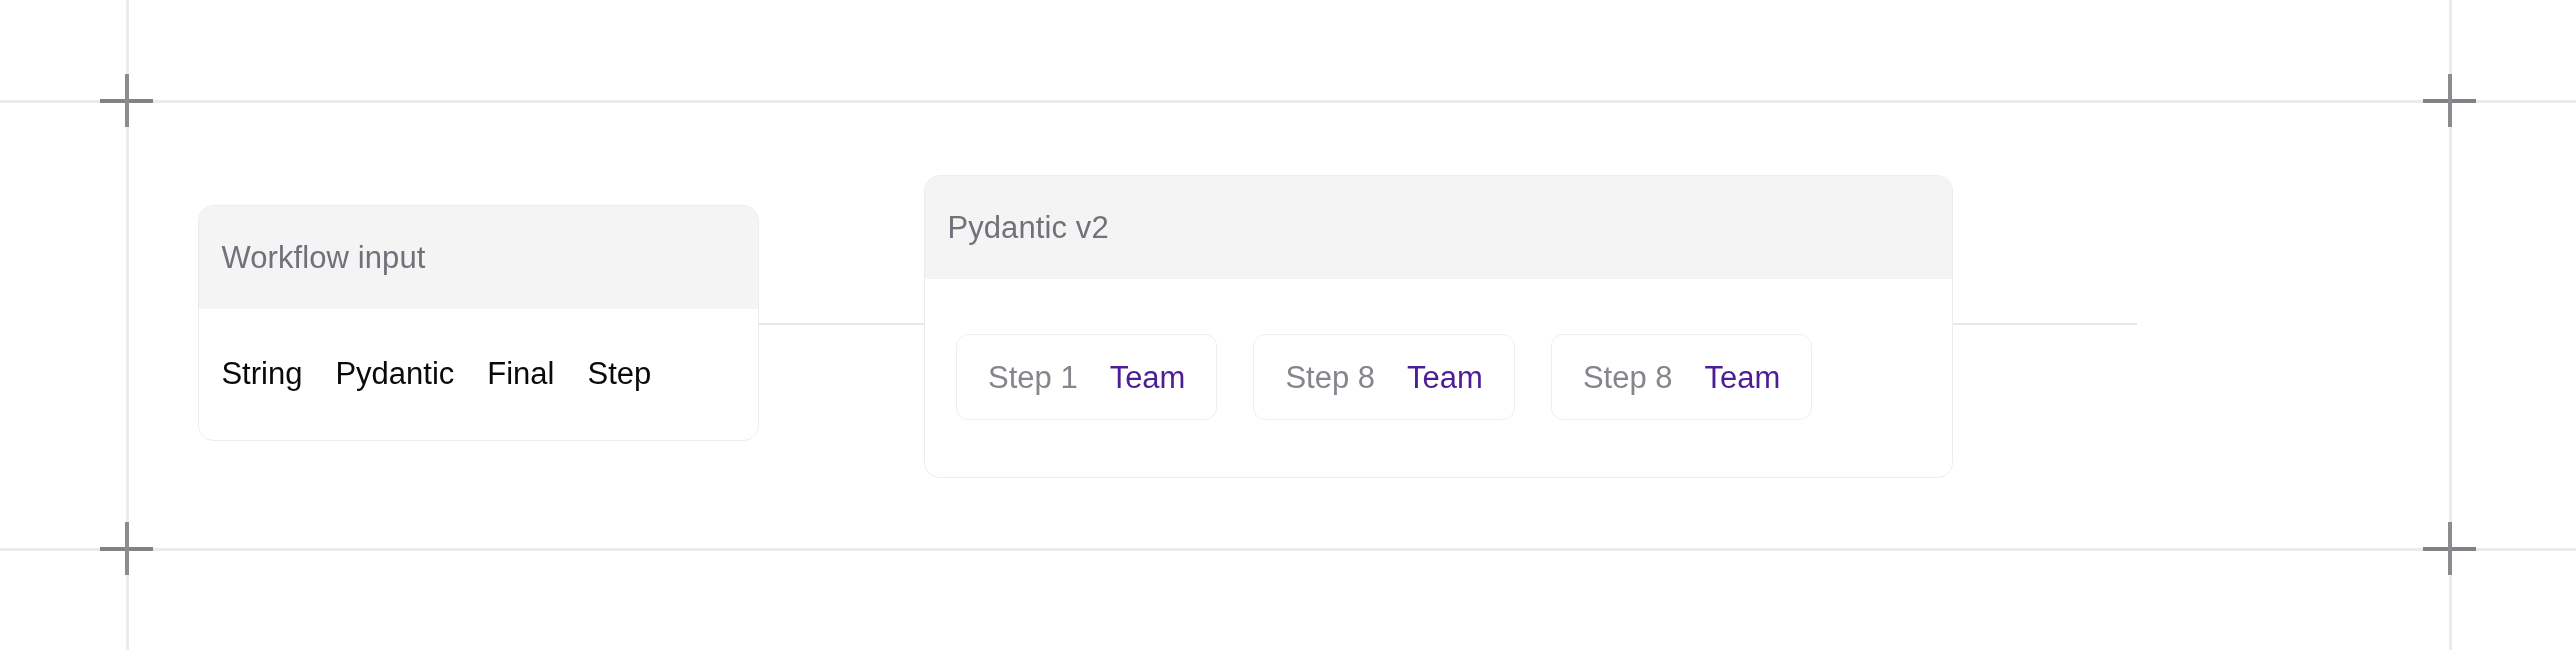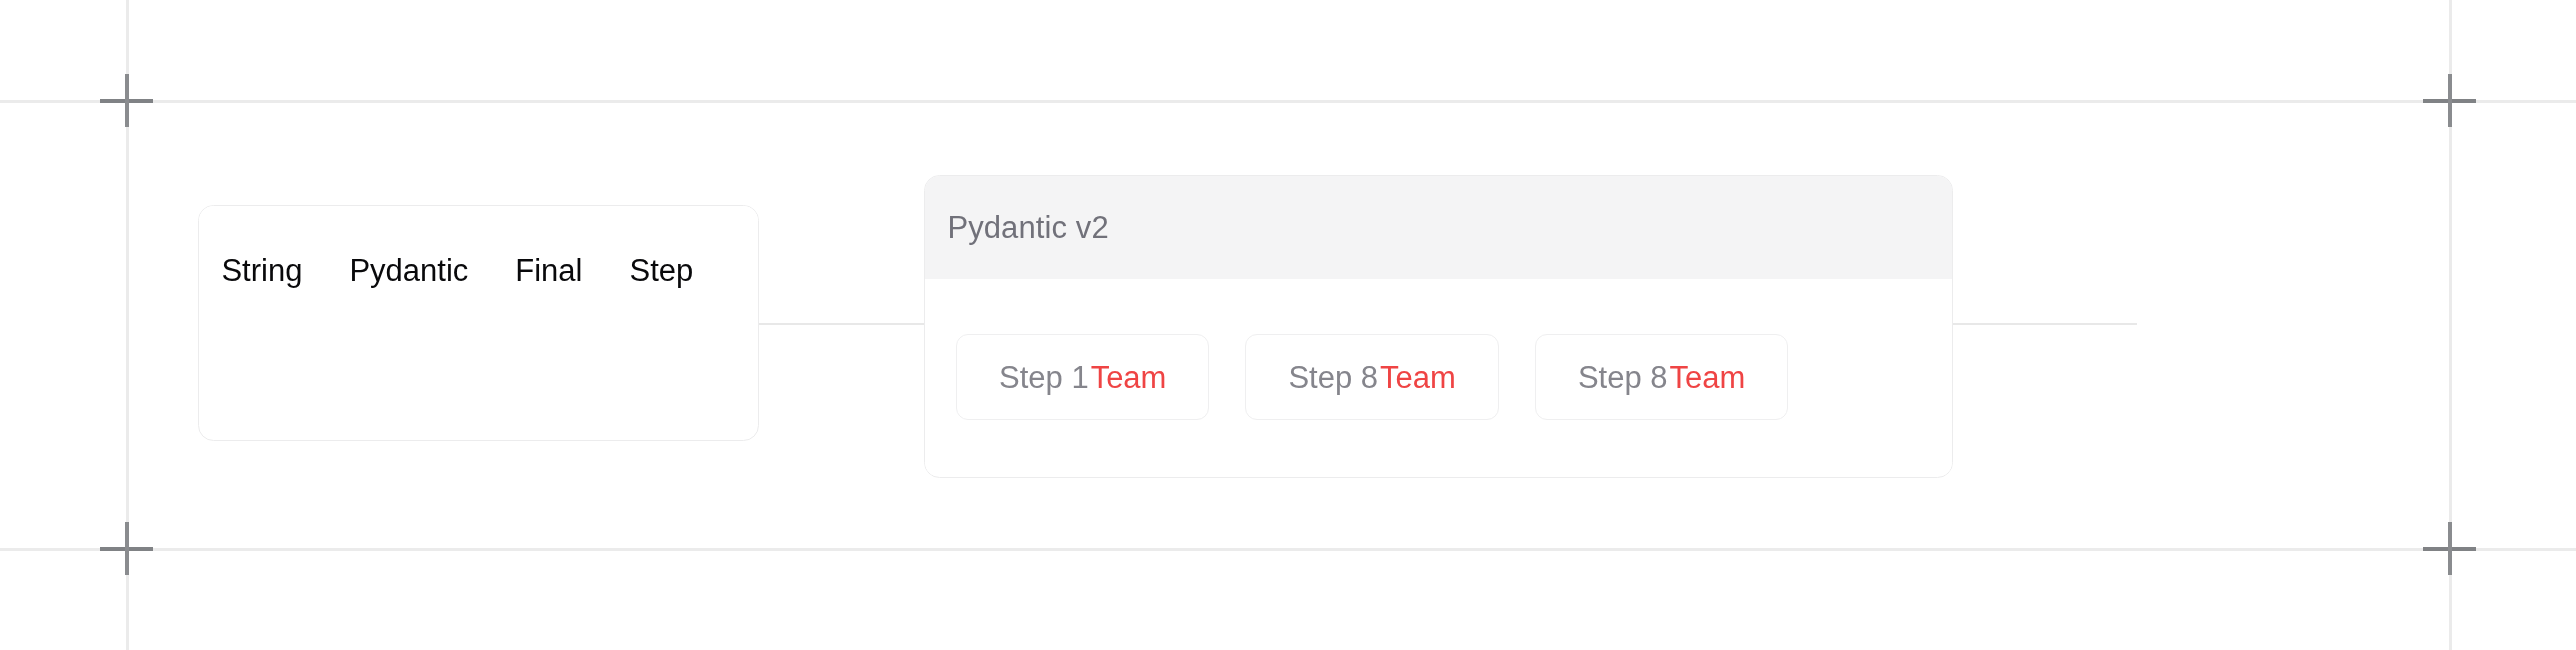--- a/index.html
+++ b/index.html
@@ -104,21 +104,21 @@
   }
   #node-workflow-input .node-header { height: 103px; }
   #node-workflow-input .node-body {
     height: 129px;
     padding: 0 22.4px;
     gap: 0;
   }
   .type-list {
     display: flex;
     align-items: center;
-    gap: 47px;
+    gap: 33px;
   }
   .type-chip {
     color: #09090b;
     font-size: 31px;
     line-height: 1;
     white-space: nowrap;
   }
 
   
   #node-workflow-v2 {
@@ -136,34 +136,34 @@
   .step-row {
     display: flex;
     align-items: center;
     gap: 36px;
   }
   .step-box {
     box-sizing: border-box;
     border: 1.7px solid #efeff0;
     border-radius: 12px;
     height: 86px;
-    padding: 0 42px;
-    display: flex;
-    align-items: center;
-    gap: 2px;
+    padding: 0 31px;
+    display: flex;
+    align-items: center;
+    gap: 32px;
     background: #ffffff;
     white-space: nowrap;
   }
   .step-label {
     color: #85858c;
     font-size: 31px;
     line-height: 1;
   }
   .step-value {
-    color: #ef4444;
+    color: #4c1d95;
     font-size: 31px;
     line-height: 1;
   }
 
   
   #node-final-output {
     position: absolute;
     box-sizing: border-box;
     left: 2135px;
     top: 279px;
@@ -207,20 +207,21 @@
   </div>
   <div class="crosshair" style="left:2423px; top:522px;">
     <div class="bar-h"></div>
     <div class="bar-v"></div>
   </div>
 
   <div class="edge" style="left:757px; top:323px; width:169px;"></div>
   <div class="edge" style="left:1951px; top:323px; width:186px;"></div>
 
   <div class="node" id="node-workflow-input">
+    <div class="node-header">Workflow input</div>
     <div class="node-body">
       <div class="type-list">
         <span class="type-chip">String</span>
         <span class="type-chip">Pydantic</span>
         <span class="type-chip">Final</span>
         <span class="type-chip">Step</span>
       </div>
     </div>
   </div>
 

